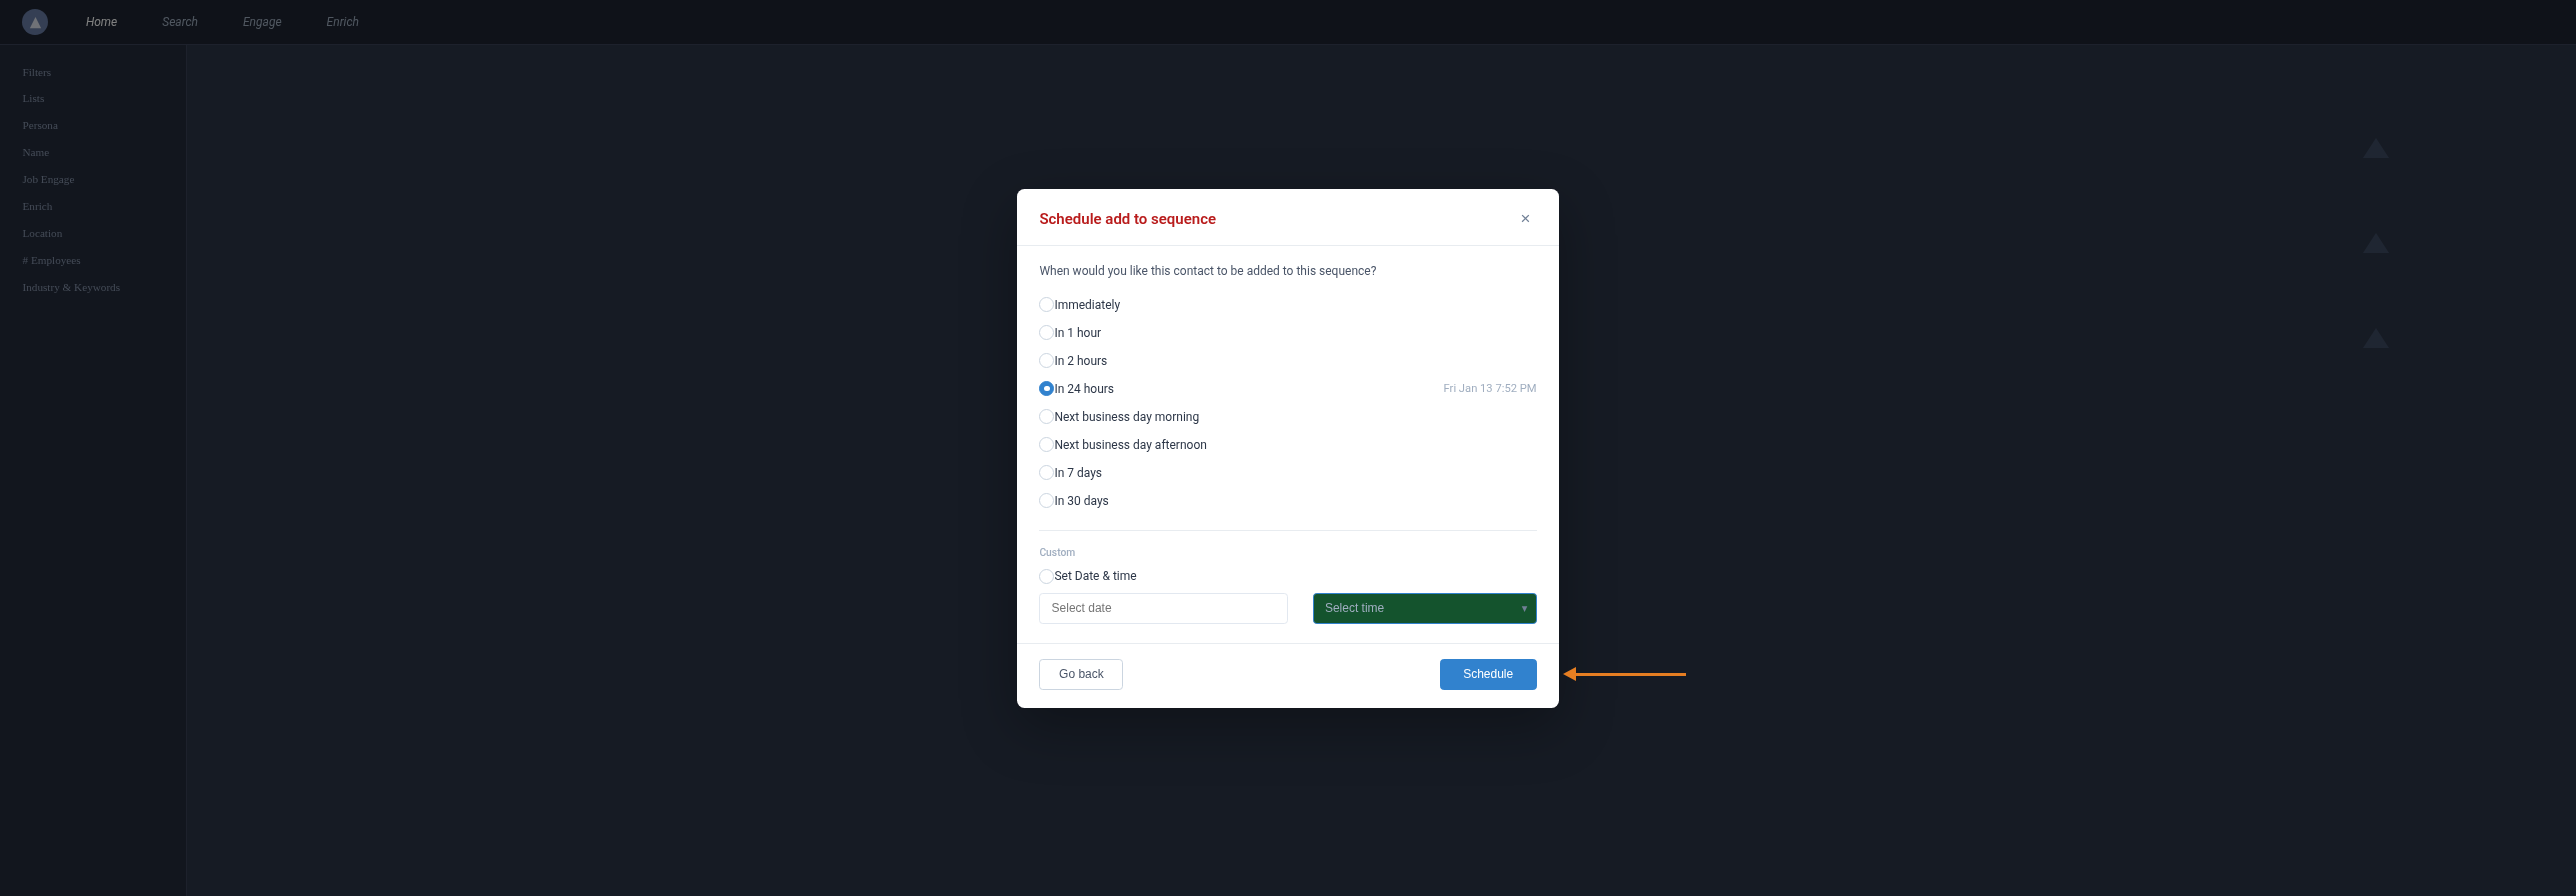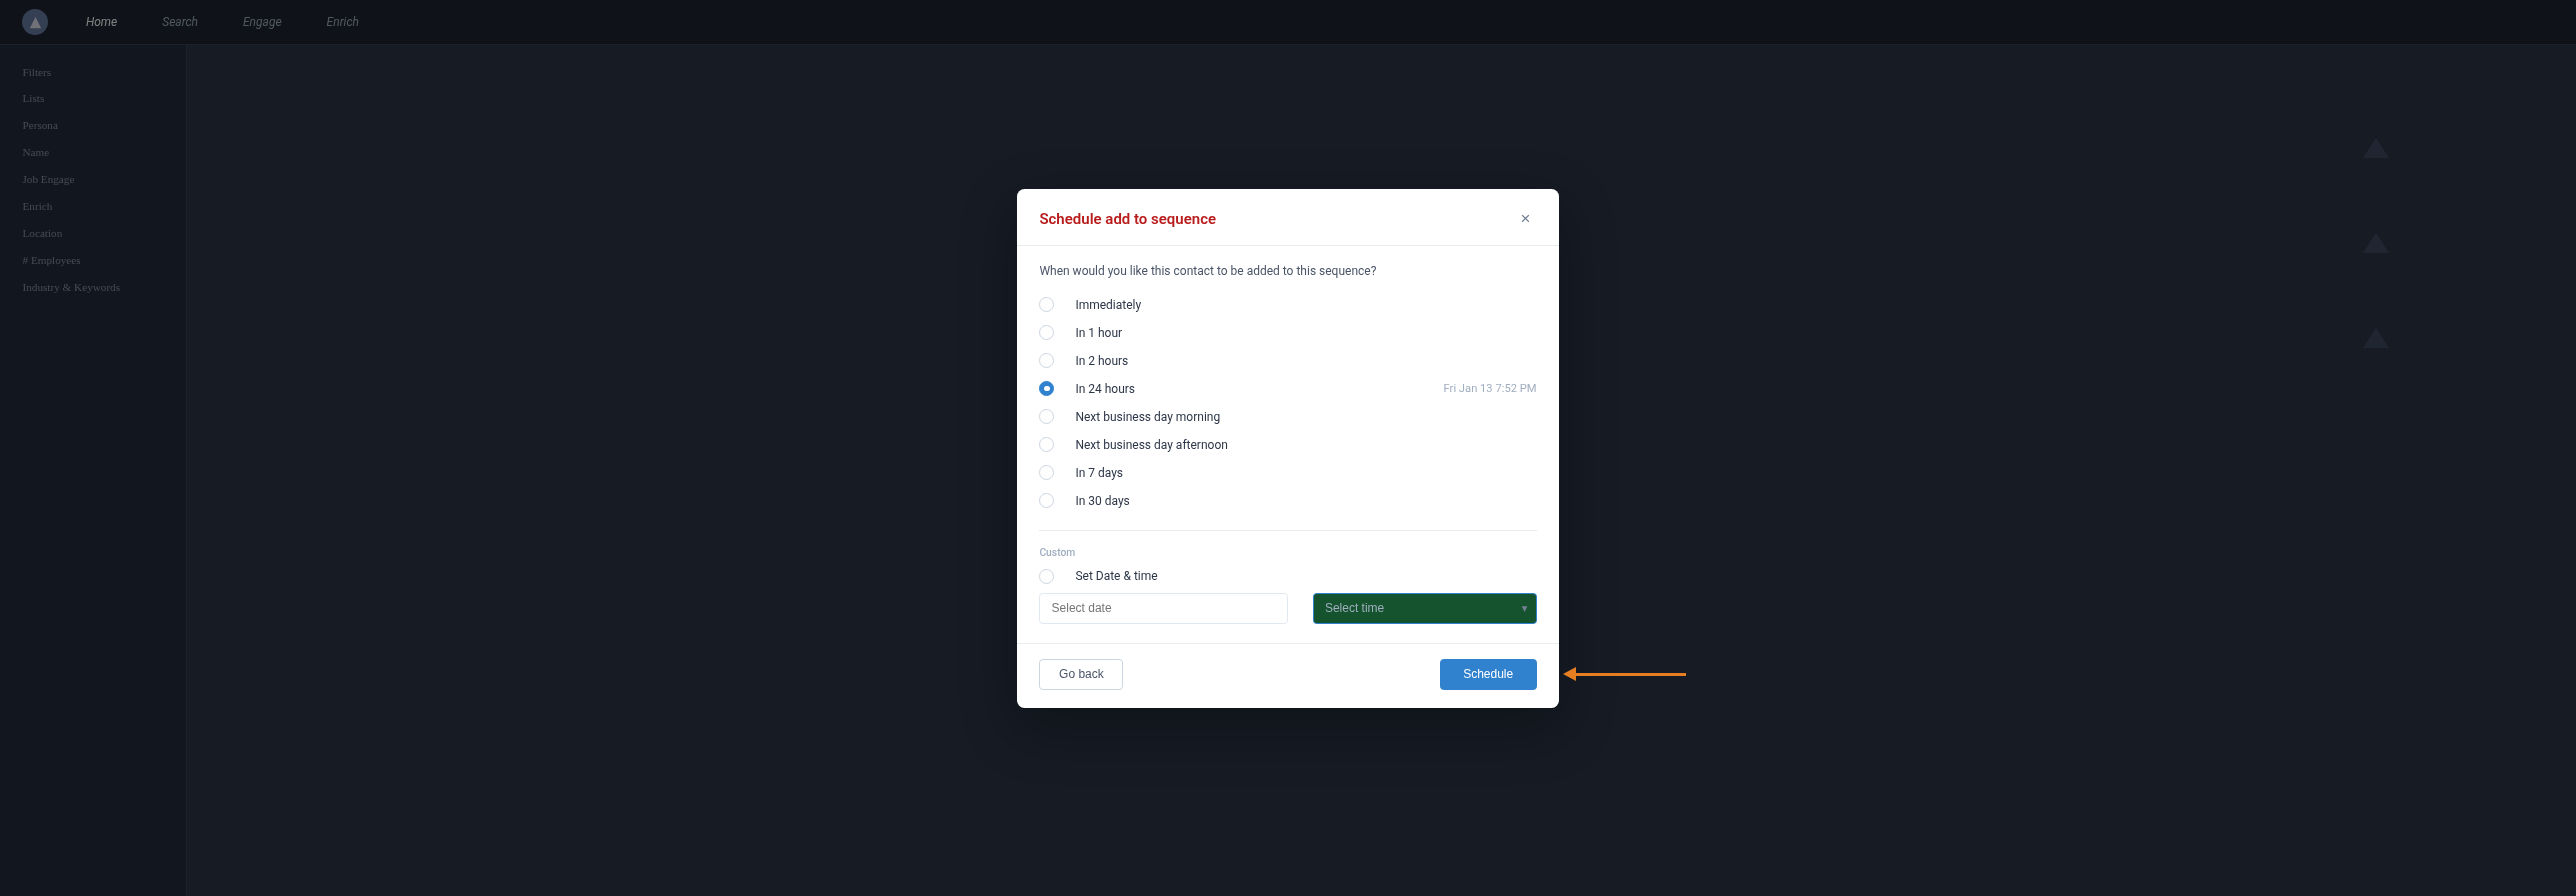--- a/index.html
+++ b/index.html
@@ -143,21 +143,21 @@
     .radio-group {
       display: flex;
       flex-direction: column;
       gap: 13px;
       margin-bottom: 22.4px;
     }
 
     .radio-item {
       display: flex;
       align-items: center;
-      gap: 21px;
+      gap: 0;
       cursor: pointer;
       justify-content: space-between;
     }
 
     .radio-item .radio-circle {
       width: 15px;
       height: 15px;
       border-radius: 50%;
       border: 1.9px solid #cbd5e0;
       background: white;

